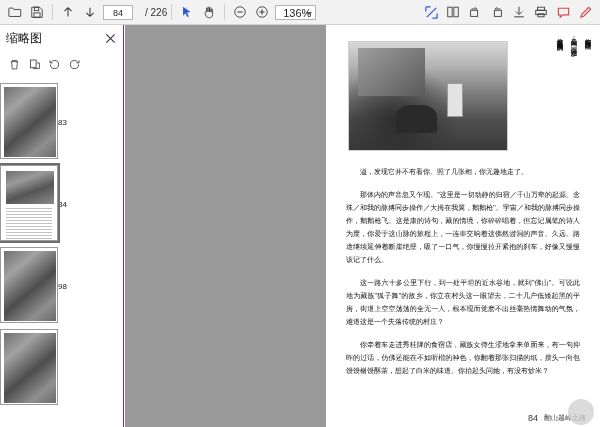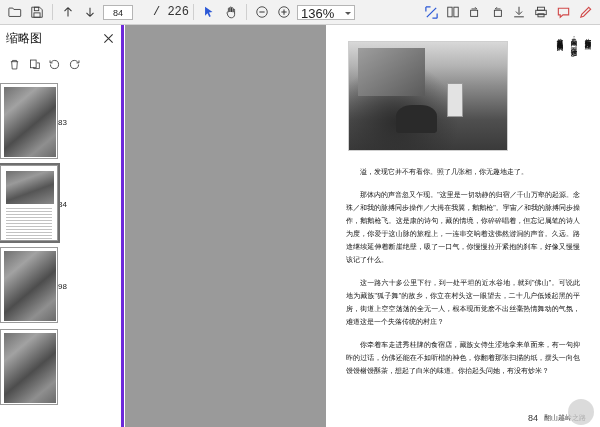--- a/index.html
+++ b/index.html
@@ -56,57 +56,57 @@
     border: 1px solid #b5b5b5;
     background: #fff;
     font-size: 9px;
     line-height: 15px;
     text-align: center;
     color: #222;
     box-sizing: border-box;
     margin-left: 2px;
   }
   .page-total {
-    font-size: 12px;
+    font-size: 10px;
     color: #333;
-    margin-left: 20px;
+    margin-left: 12px;
     white-space: nowrap;
-    font-family: Liberation Mono, monospace;
   }
   .zoom-box {
-    width: 58px;
+    width: 41px;
     height: 15px;
     border: 1px solid #b5b5b5;
     background: #fff;
-    font-size: 13px;
+    font-size: 11px;
     line-height: 15px;
     color: #222;
     box-sizing: border-box;
     padding-left: 3px;
     position: relative;
     margin-left: 2px;
+    text-align: center;
   }
   .zoom-caret {
     position: absolute;
     right: 3px; top: 6px;
     width: 0; height: 0;
     border-left: 3px solid transparent;
     border-right: 3px solid transparent;
     border-top: 3px solid #555;
   }
   .tb-spacer { flex: 1 1 auto; }
 
   
   .sidebar {
     position: absolute;
     top: 25px; left: 0;
     width: 124px;
     height: 402px;
     background: #ffffff;
-    border-right: 3px solid #6d28d9;
+    border-right: 1px solid #6d28d9;
     box-sizing: border-box;
   }
   .sb-header {
     height: 26px;
     display: flex;
     align-items: center;
     padding: 0 6px;
     box-sizing: border-box;
   }
   .sb-title {

